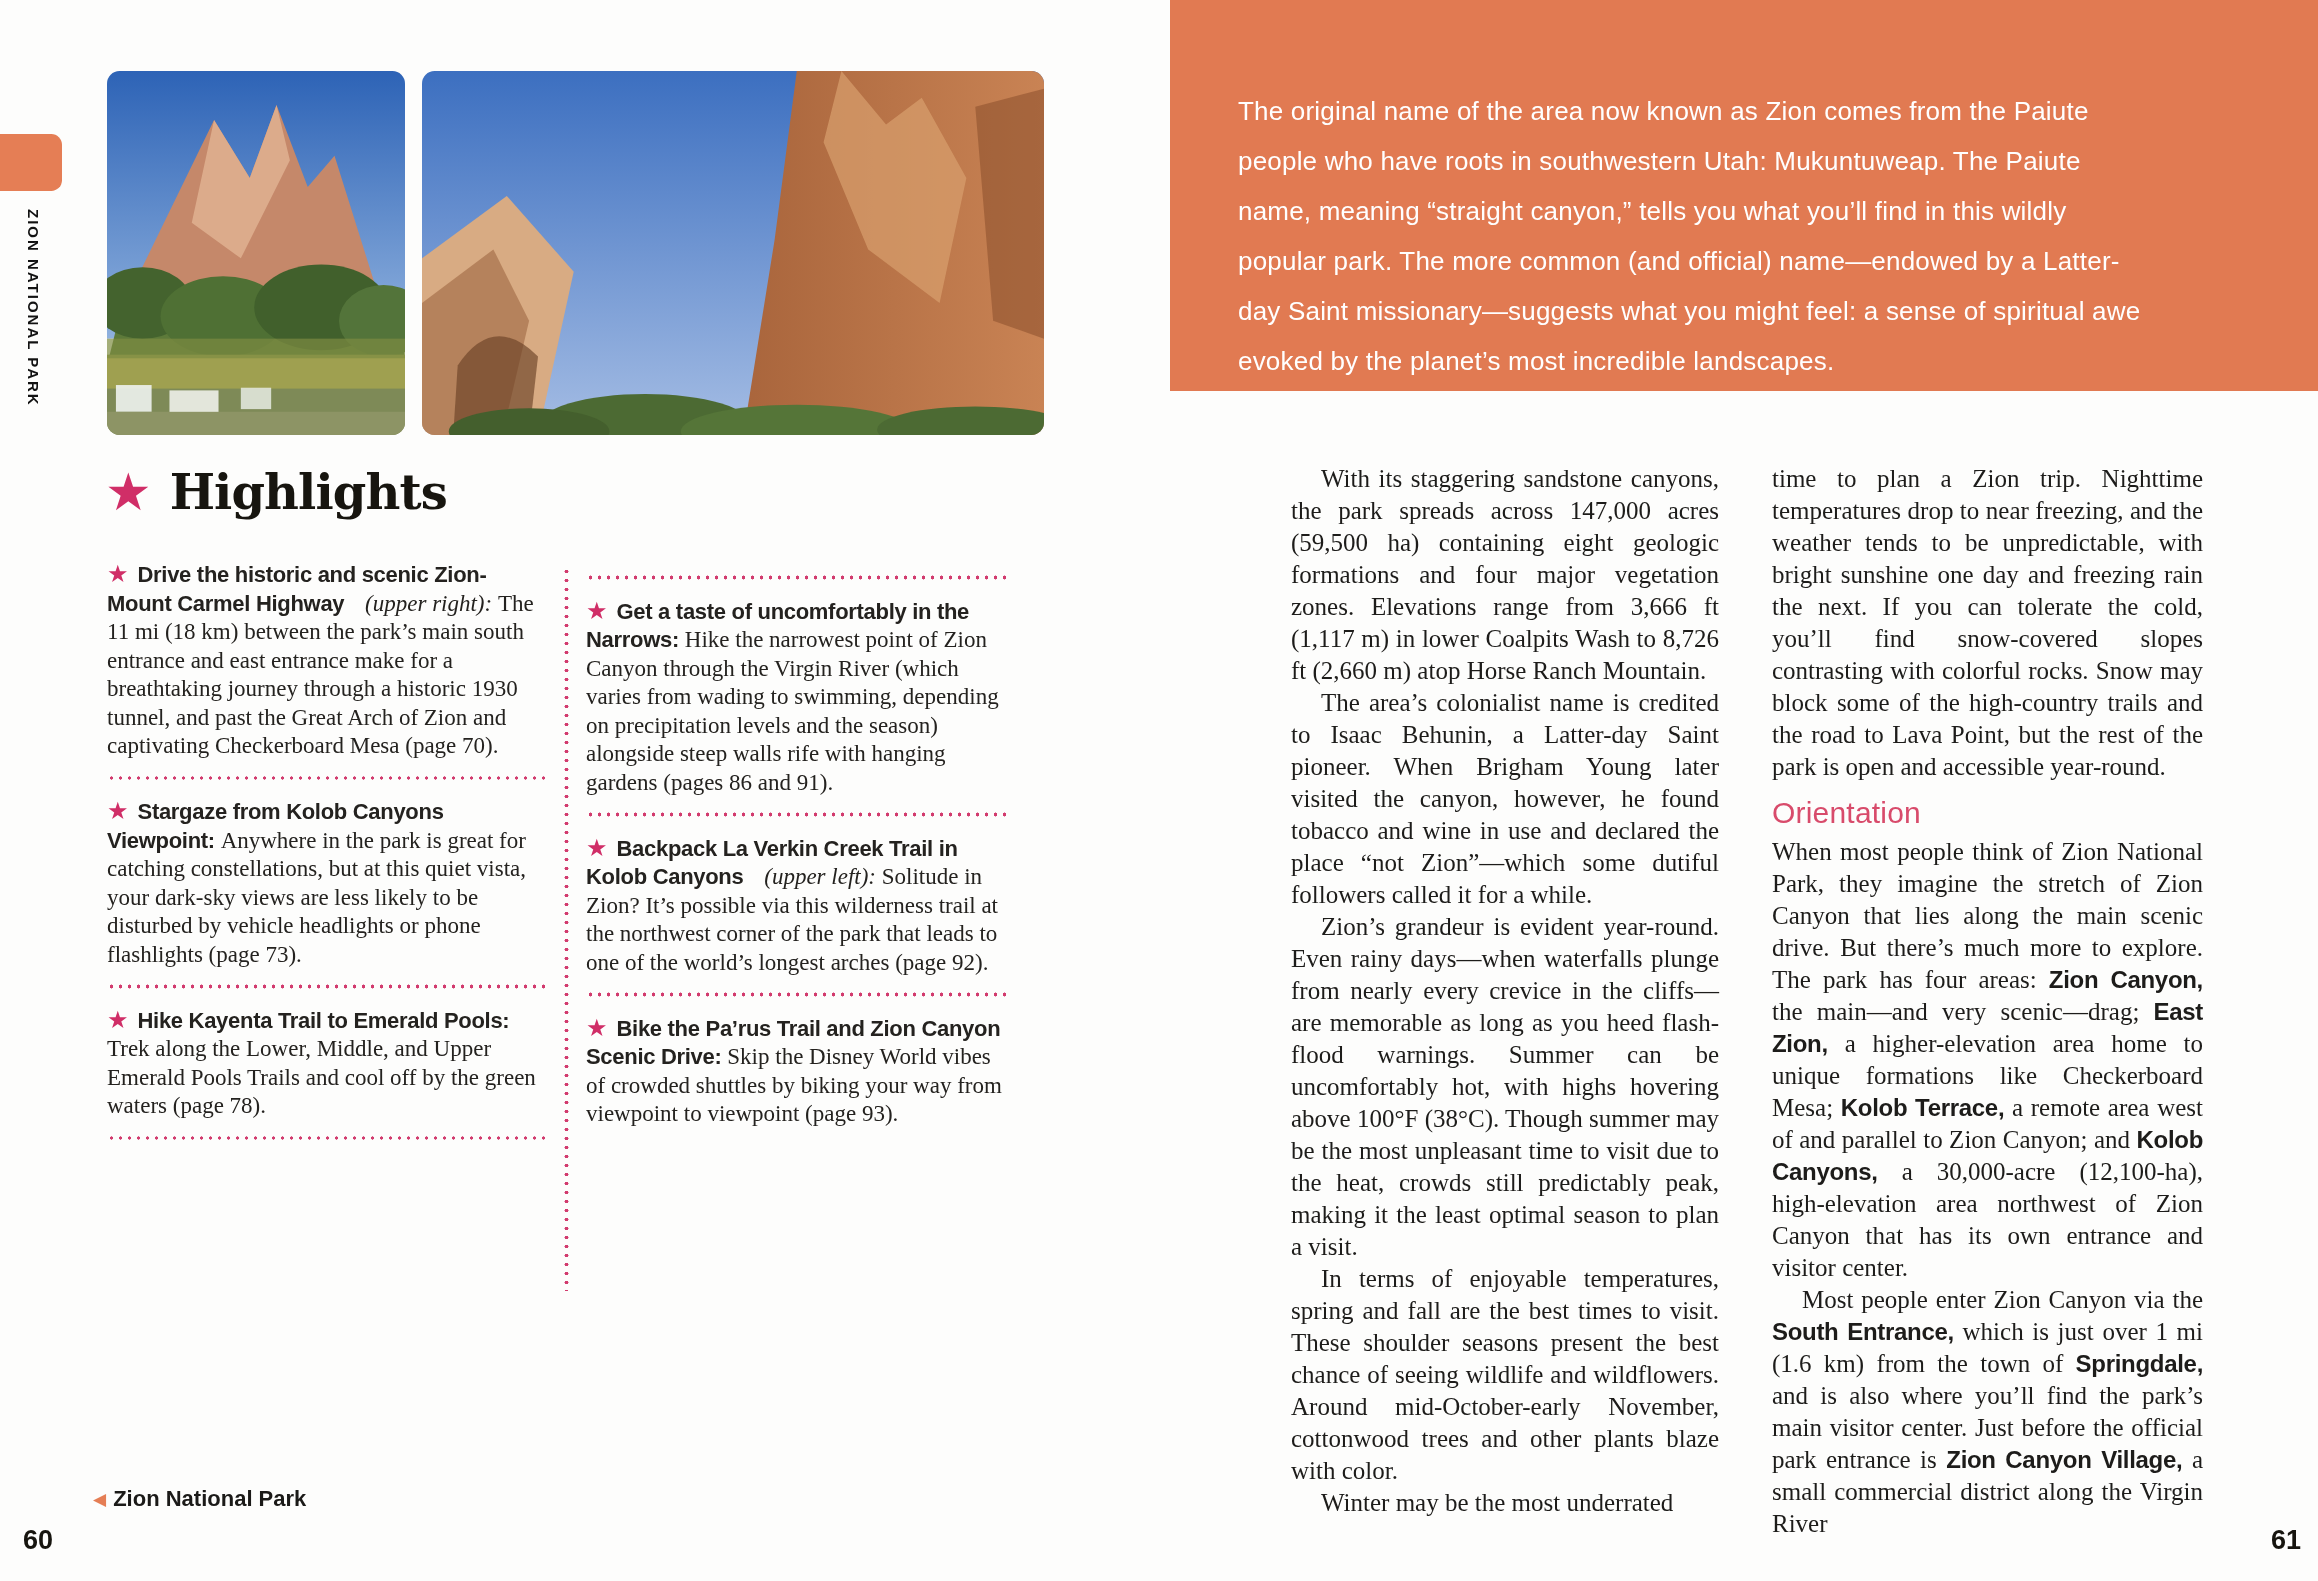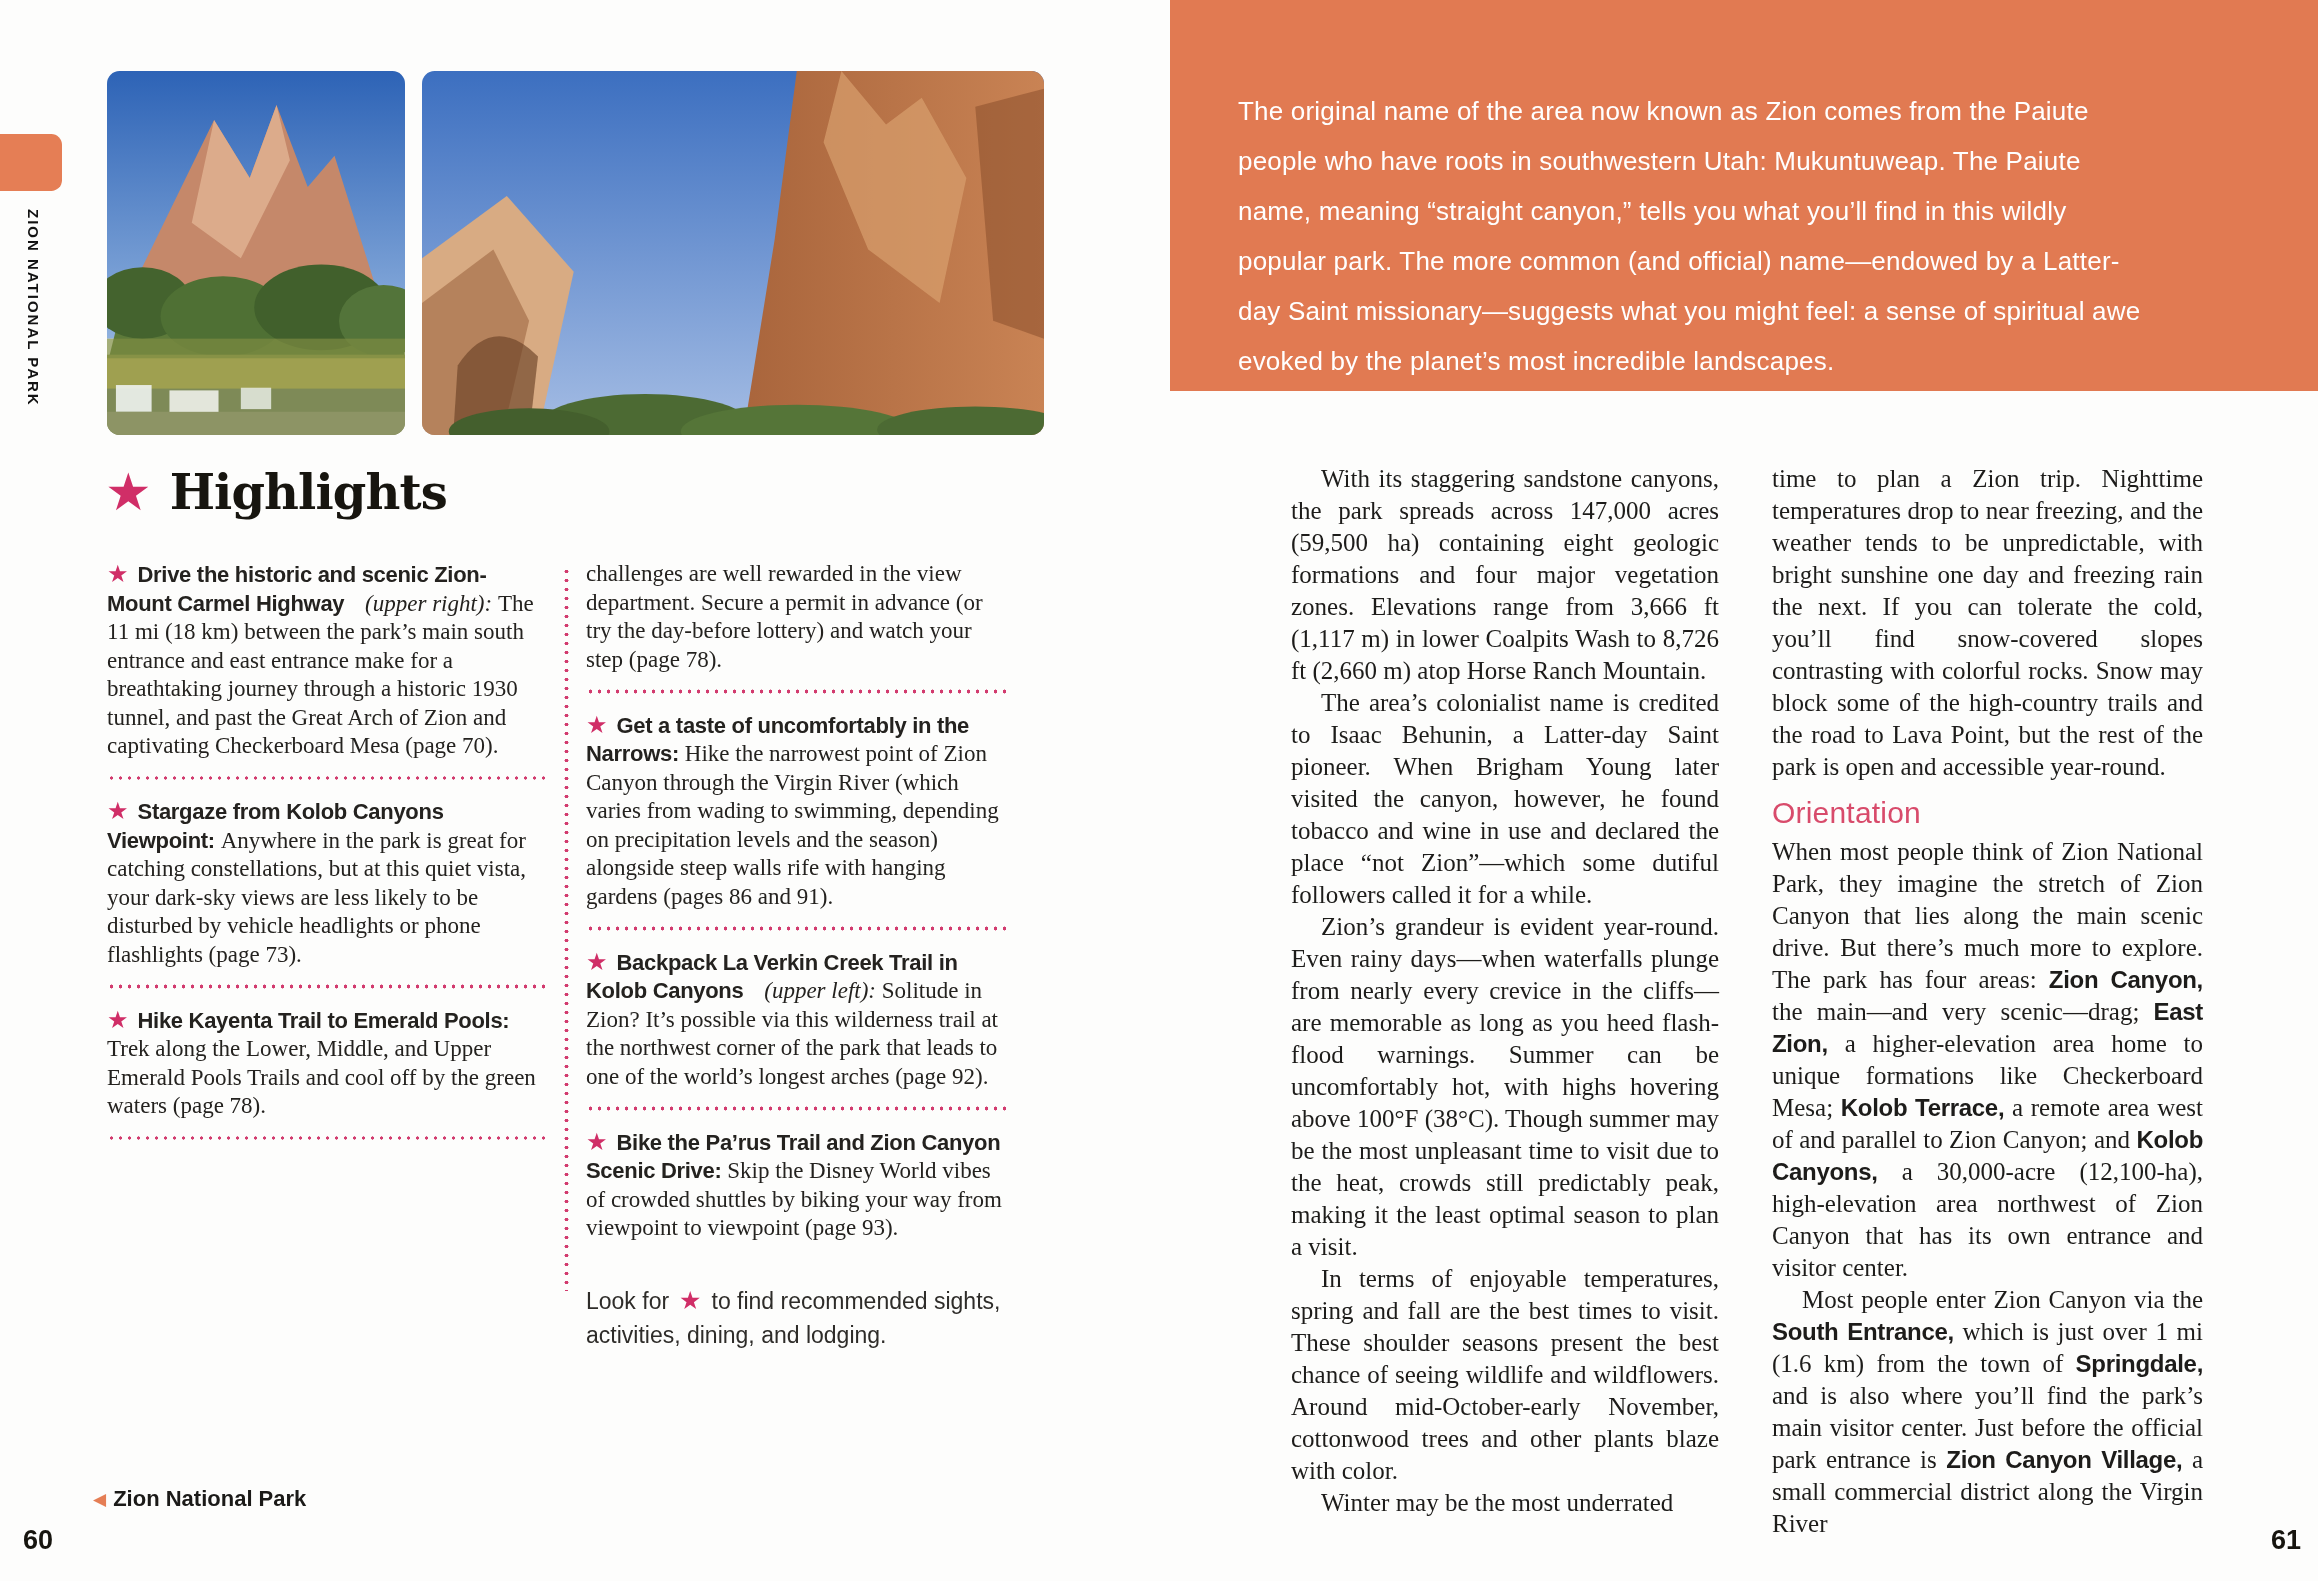--- a/index.html
+++ b/index.html
@@ -127,34 +127,28 @@
   <div class="hl-col" id="hl-col1">
       <div class="hl-item"><span class="hl-star">★</span><span class="seg-b">Drive the historic and scenic Zion-Mount Carmel Highway </span><span class="seg-i">(upper right): </span><span class="">The 11 mi (18 km) between the park’s main south entrance and east entrance make for a breathtaking journey through a historic 1930 tunnel, and past the Great Arch of Zion and captivating Checkerboard Mesa (page 70).</span></div>
       <div class="sep dots-h"></div>
       <div class="hl-item"><span class="hl-star">★</span><span class="seg-b">Stargaze from Kolob Canyons Viewpoint: </span><span class="">Anywhere in the park is great for catching constellations, but at this quiet vista, your dark-sky views are less likely to be disturbed by vehicle headlights or phone flashlights (page 73).</span></div>
       <div class="sep dots-h"></div>
       <div class="hl-item"><span class="hl-star">★</span><span class="seg-b">Hike Kayenta Trail to Emerald Pools: </span><span class="">Trek along the Lower, Middle, and Upper Emerald Pools Trails and cool off by the green waters (page 78).</span></div>
       <div class="sep dots-h"></div>
     </div>
   <div class="col-divider dots-v"></div>
   <div class="hl-col" id="hl-col2">
-    <div class="hl-item">challenges are well rewarded in the view department. Secure a permit in advance (or try the day-before lottery) and watch your step (page 78).</div>
     <div id="hl-col2-items">
         <div class="sep dots-h"></div>
         <div class="hl-item"><span class="hl-star">★</span><span class="seg-b">Get a taste of uncomfortably in the Narrows: </span><span class="">Hike the narrowest point of Zion Canyon through the Virgin River (which varies from wading to swimming, depending on precipitation levels and the season) alongside steep walls rife with hanging gardens (pages 86 and 91).</span></div>
         <div class="sep dots-h"></div>
         <div class="hl-item"><span class="hl-star">★</span><span class="seg-b">Backpack La Verkin Creek Trail in Kolob Canyons </span><span class="seg-i">(upper left): </span><span class="">Solitude in Zion? It’s possible via this wilderness trail at the northwest corner of the park that leads to one of the world’s longest arches (page 92).</span></div>
         <div class="sep dots-h"></div>
         <div class="hl-item"><span class="hl-star">★</span><span class="seg-b">Bike the Pa’rus Trail and Zion Canyon Scenic Drive: </span><span class="">Skip the Disney World vibes of crowded shuttles by biking your way from viewpoint to viewpoint (page 93).</span></div>
       </div>
-    <div class="hl-legend">
-      <span>Look for</span>
-      <span class="hl-star">★</span>
-      <span>to find recommended sights, activities, dining, and lodging.</span>
-    </div>
   </div>
 
   <div class="breadcrumb">
     <span class="tri">◀</span>
     <span>Zion National Park</span>
   </div>
   <div class="pageno" id="pageno-left">60</div>
 
   <div class="intro-box">
     <div class="inner">The original name of the area now known as Zion comes from the Paiute people who have roots in southwestern Utah: Mukuntuweap. The Paiute name, meaning “straight canyon,” tells you what you’ll find in this wildly popular park. The more common (and official) name—endowed by a Latter-day Saint missionary—suggests what you might feel: a sense of spiritual awe evoked by the planet’s most incredible landscapes.</div>

